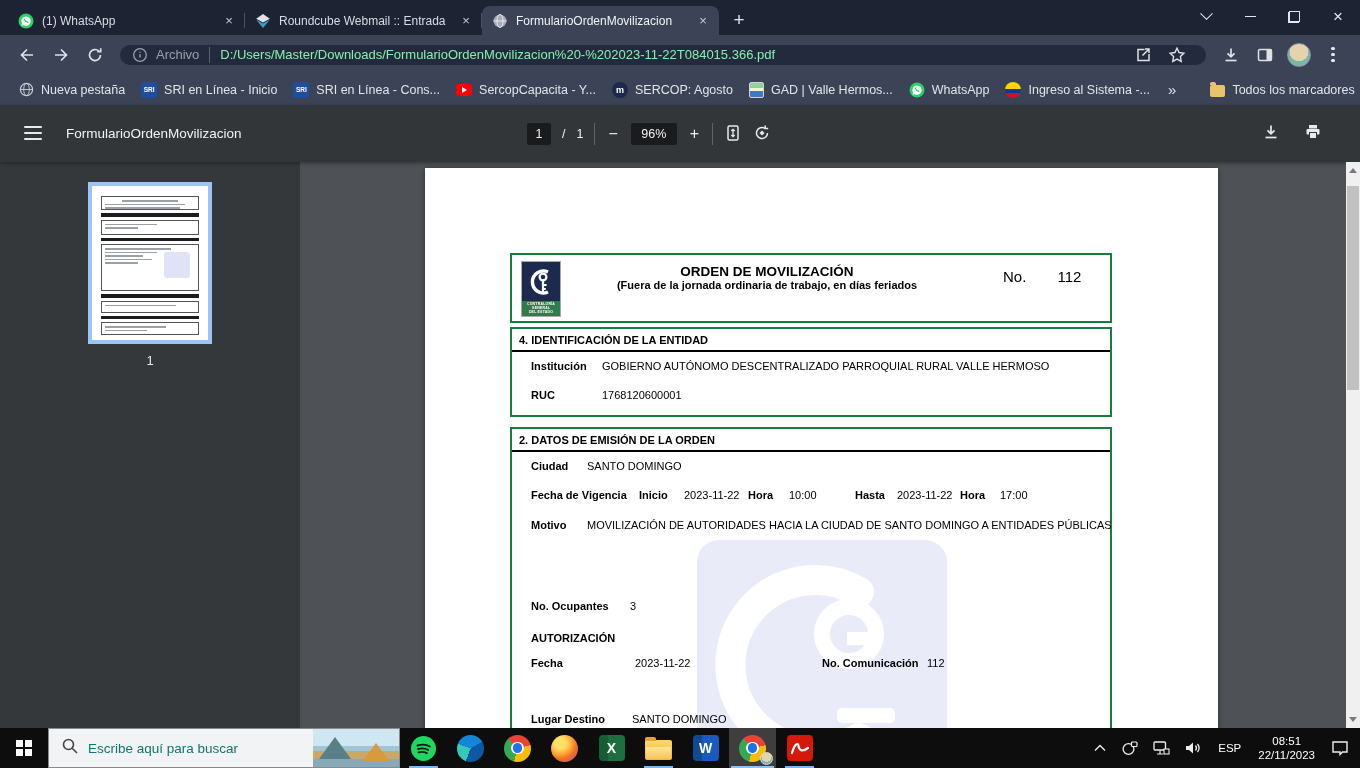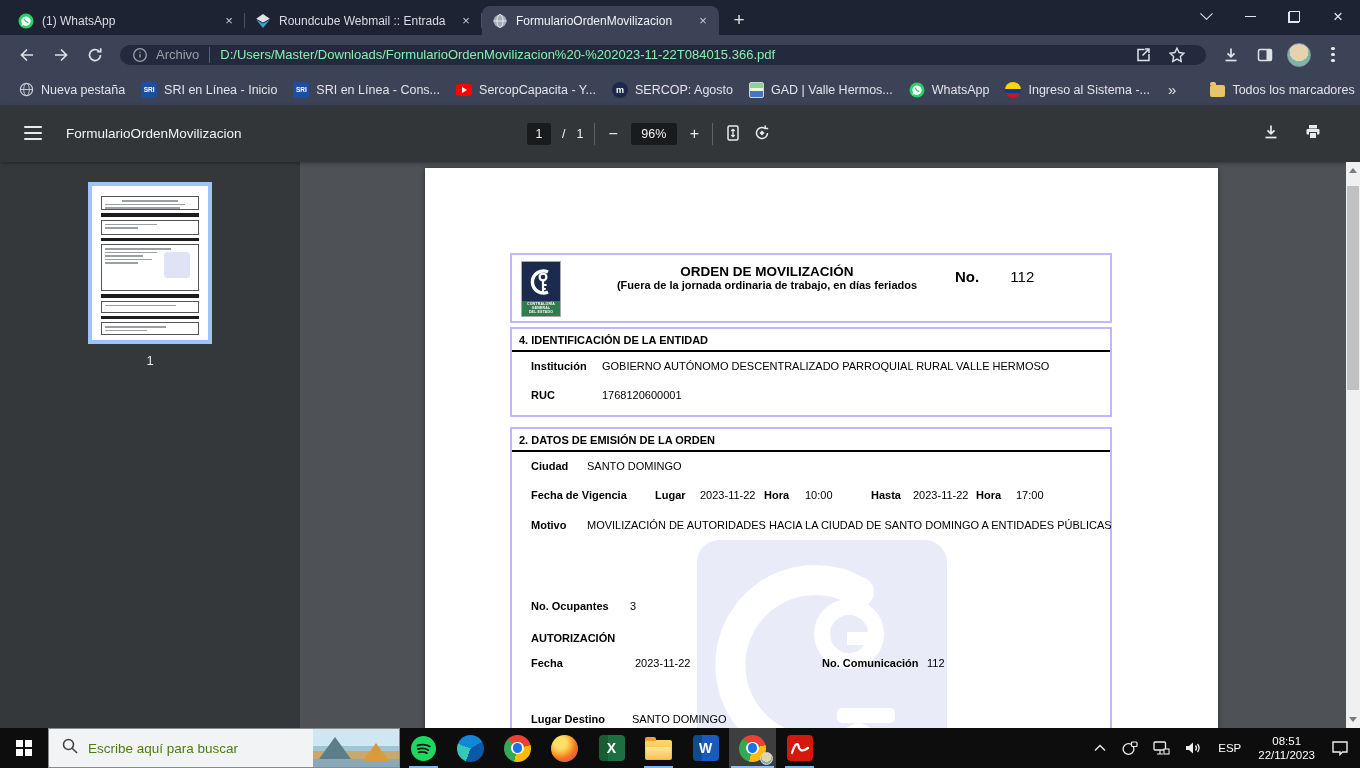--- a/index.html
+++ b/index.html
@@ -76,52 +76,52 @@
   .thumb-num { text-align:center; color:#e8eaed; font-size:13px; margin-top:9px; }
   .viewer { flex:1; position:relative; margin-right:14px; }
   .page { position:absolute; left:125px; top:6px; width:793px; height:640px; background:#fff; box-shadow:0 1px 5px rgba(0,0,0,.45); overflow:hidden; }
 
   .pdf-scrollbar { position:absolute; right:0; top:162px; width:14px; height:566px; background:#f0f0f0; z-index:6; }
   .sb-up { position:absolute; top:6px; left:3px; width:0; height:0; border-left:4px solid transparent; border-right:4px solid transparent; border-bottom:5px solid #7a7a7a; }
   .sb-down { position:absolute; bottom:6px; left:3px; width:0; height:0; border-left:4px solid transparent; border-right:4px solid transparent; border-top:5px solid #7a7a7a; }
   .sb-thumb { position:absolute; top:24px; left:1px; width:12px; height:204px; background:#c1c1c1; }
 
   
-  .fbox { position:absolute; left:85px; width:602px; border:2px solid #c4b5fd; background:transparent; }
+  .fbox { position:absolute; left:85px; width:602px; border:2px solid #15803d; background:transparent; }
   .hd-box { top:85px; height:70px; }
   .cge { position:absolute; left:9px; top:6px; width:40px; height:56px; border:1px solid #aaa; }
   .cge-top { height:39px; background:#1c2b4d; display:flex; align-items:center; justify-content:center; }
   .cge-band { height:15px; background:#2e7d4f; color:#fff; font-size:3.5px; line-height:4.2px; font-weight:bold; text-align:center; padding-top:1px; letter-spacing:.2px; }
   .hd-titles { position:absolute; left:60px; width:390px; top:9px; text-align:center; }
   .hd-main { font-size:13.5px; font-weight:bold; }
   .hd-sub { font-size:11px; font-weight:bold; line-height:13.5px; }
   .hd-no { position:absolute; left:443px; top:13px; font-size:15px; }
-  .hd-no .lbl { font-weight:bold; }
+  .hd-no .lbl { font-weight:normal;margin-left:48px; }
   .hd-no .val { margin-left:27px; }
 
   .s1-box { top:159px; height:90px; }
   .sec-title { height:23px; border-bottom:2px solid #000; font-size:11px; font-weight:bold; padding:5px 0 0 7px; }
   .frow { position:absolute; left:19px; right:6px; display:flex; font-size:11px; white-space:nowrap; z-index:1; }
   .lb { font-weight:bold; flex:0 0 auto; }
-  .w56{width:56px} .w71{width:71px} .w99{width:99px} .w101{width:101px} .w104{width:104px} .w105{width:105px} .w108{width:124px}
+  .w56{width:56px} .w71{width:71px} .w99{width:99px} .w101{width:101px} .w104{width:104px} .w105{width:105px} .w108{width:108px}
   .w45{width:45px} .w64{width:64px} .w41{width:41px} .w66{width:66px} .w42{width:42px} .w63{width:63px} .w40{width:40px} .w187{width:187px}
   .r1{top:31px} .r2{top:60px}
 
   .s2-box { top:259px; height:314px; }
   .rc1{top:31px} .rc2{top:60px} .rc3{top:90px} .rc4{top:171px} .rc5{top:203px} .rc6{top:228px} .rc7{top:261px} .rc8{top:284px}
   .watermark { position:absolute; left:185px; top:111px; width:250px; height:250px; background:#e9ecf8; border-radius:22px; z-index:0; }
 
   
   .taskbar { position:absolute; bottom:0; left:0; width:1360px; height:40px; background:#0d0d0d; display:flex; align-items:stretch; }
   .tb-start { width:48px; display:flex; align-items:center; justify-content:center; }
   .win-logo { display:grid; grid-template-columns:7.5px 7.5px; grid-template-rows:7.5px 7.5px; gap:1.5px; }
   .win-logo span { background:#fff; }
   .tb-search { width:352px; background:#f2f3f4; border:1px solid #8a8a8a; display:flex; align-items:center; position:relative; }
   .tb-search .mag { margin:0 10px 0 13px; }
-  .tb-search .ph { color:#4d7c0f; font-size:13.5px; }
+  .tb-search .ph { color:#0f766e; font-size:13.5px; }
   .search-img { position:absolute; right:0; top:0; width:86px; height:38px; overflow:hidden;
       background:linear-gradient(180deg,#cfe7f2 0 46%,#9fc6d5 46% 58%,#c9a86a 58% 78%,#8aa9b8 78% 100%); }
   .search-img::before { content:""; position:absolute; left:6px; bottom:8px; width:0; height:0; border-left:16px solid transparent; border-right:16px solid transparent; border-bottom:22px solid #5b7f86; }
   .search-img::after { content:""; position:absolute; right:10px; bottom:6px; width:0; height:0; border-left:13px solid transparent; border-right:13px solid transparent; border-bottom:18px solid #d79a3c; }
   .app { width:47px; position:relative; display:flex; align-items:center; justify-content:center; }
   .app.run::after { content:""; position:absolute; left:9px; right:9px; bottom:0; height:2.5px; background:#79b8f3; }
   .app.active { background:#3e3e3e; }
   .app.active::after { content:""; position:absolute; left:2px; right:2px; bottom:0; height:2.5px; background:#8ac2f5; }
   .ball { width:27px; height:27px; border-radius:50%; }
   .edge-ball { background:conic-gradient(from 200deg,#35c8b9 0 90deg,#1286d8 90deg 220deg,#0b59a5 220deg 360deg); }
@@ -448,21 +448,21 @@
                 <rect x="140" y="220" width="58" height="15" rx="5" fill="#fff"></rect>
               </svg>
           </div>
           <div class="sec-title">2. DATOS DE EMISIÓN DE LA ORDEN</div>
           <div class="frow rc1">
             <span class="lb w56">Ciudad</span>
             <span>SANTO DOMINGO</span>
           </div>
           <div class="frow rc2">
             <span class="lb w108">Fecha de Vigencia</span>
-            <span class="lb w45">Lugar</span>
+            <span class="lb w45">Inicio</span>
             <span class="w64">2023-11-22</span>
             <span class="lb w41">Hora</span>
             <span class="w66">10:00</span>
             <span class="lb w42">Hasta</span>
             <span class="w63">2023-11-22</span>
             <span class="lb w40">Hora</span>
             <span>17:00</span>
           </div>
           <div class="frow rc3">
             <span class="lb w56">Motivo</span>

